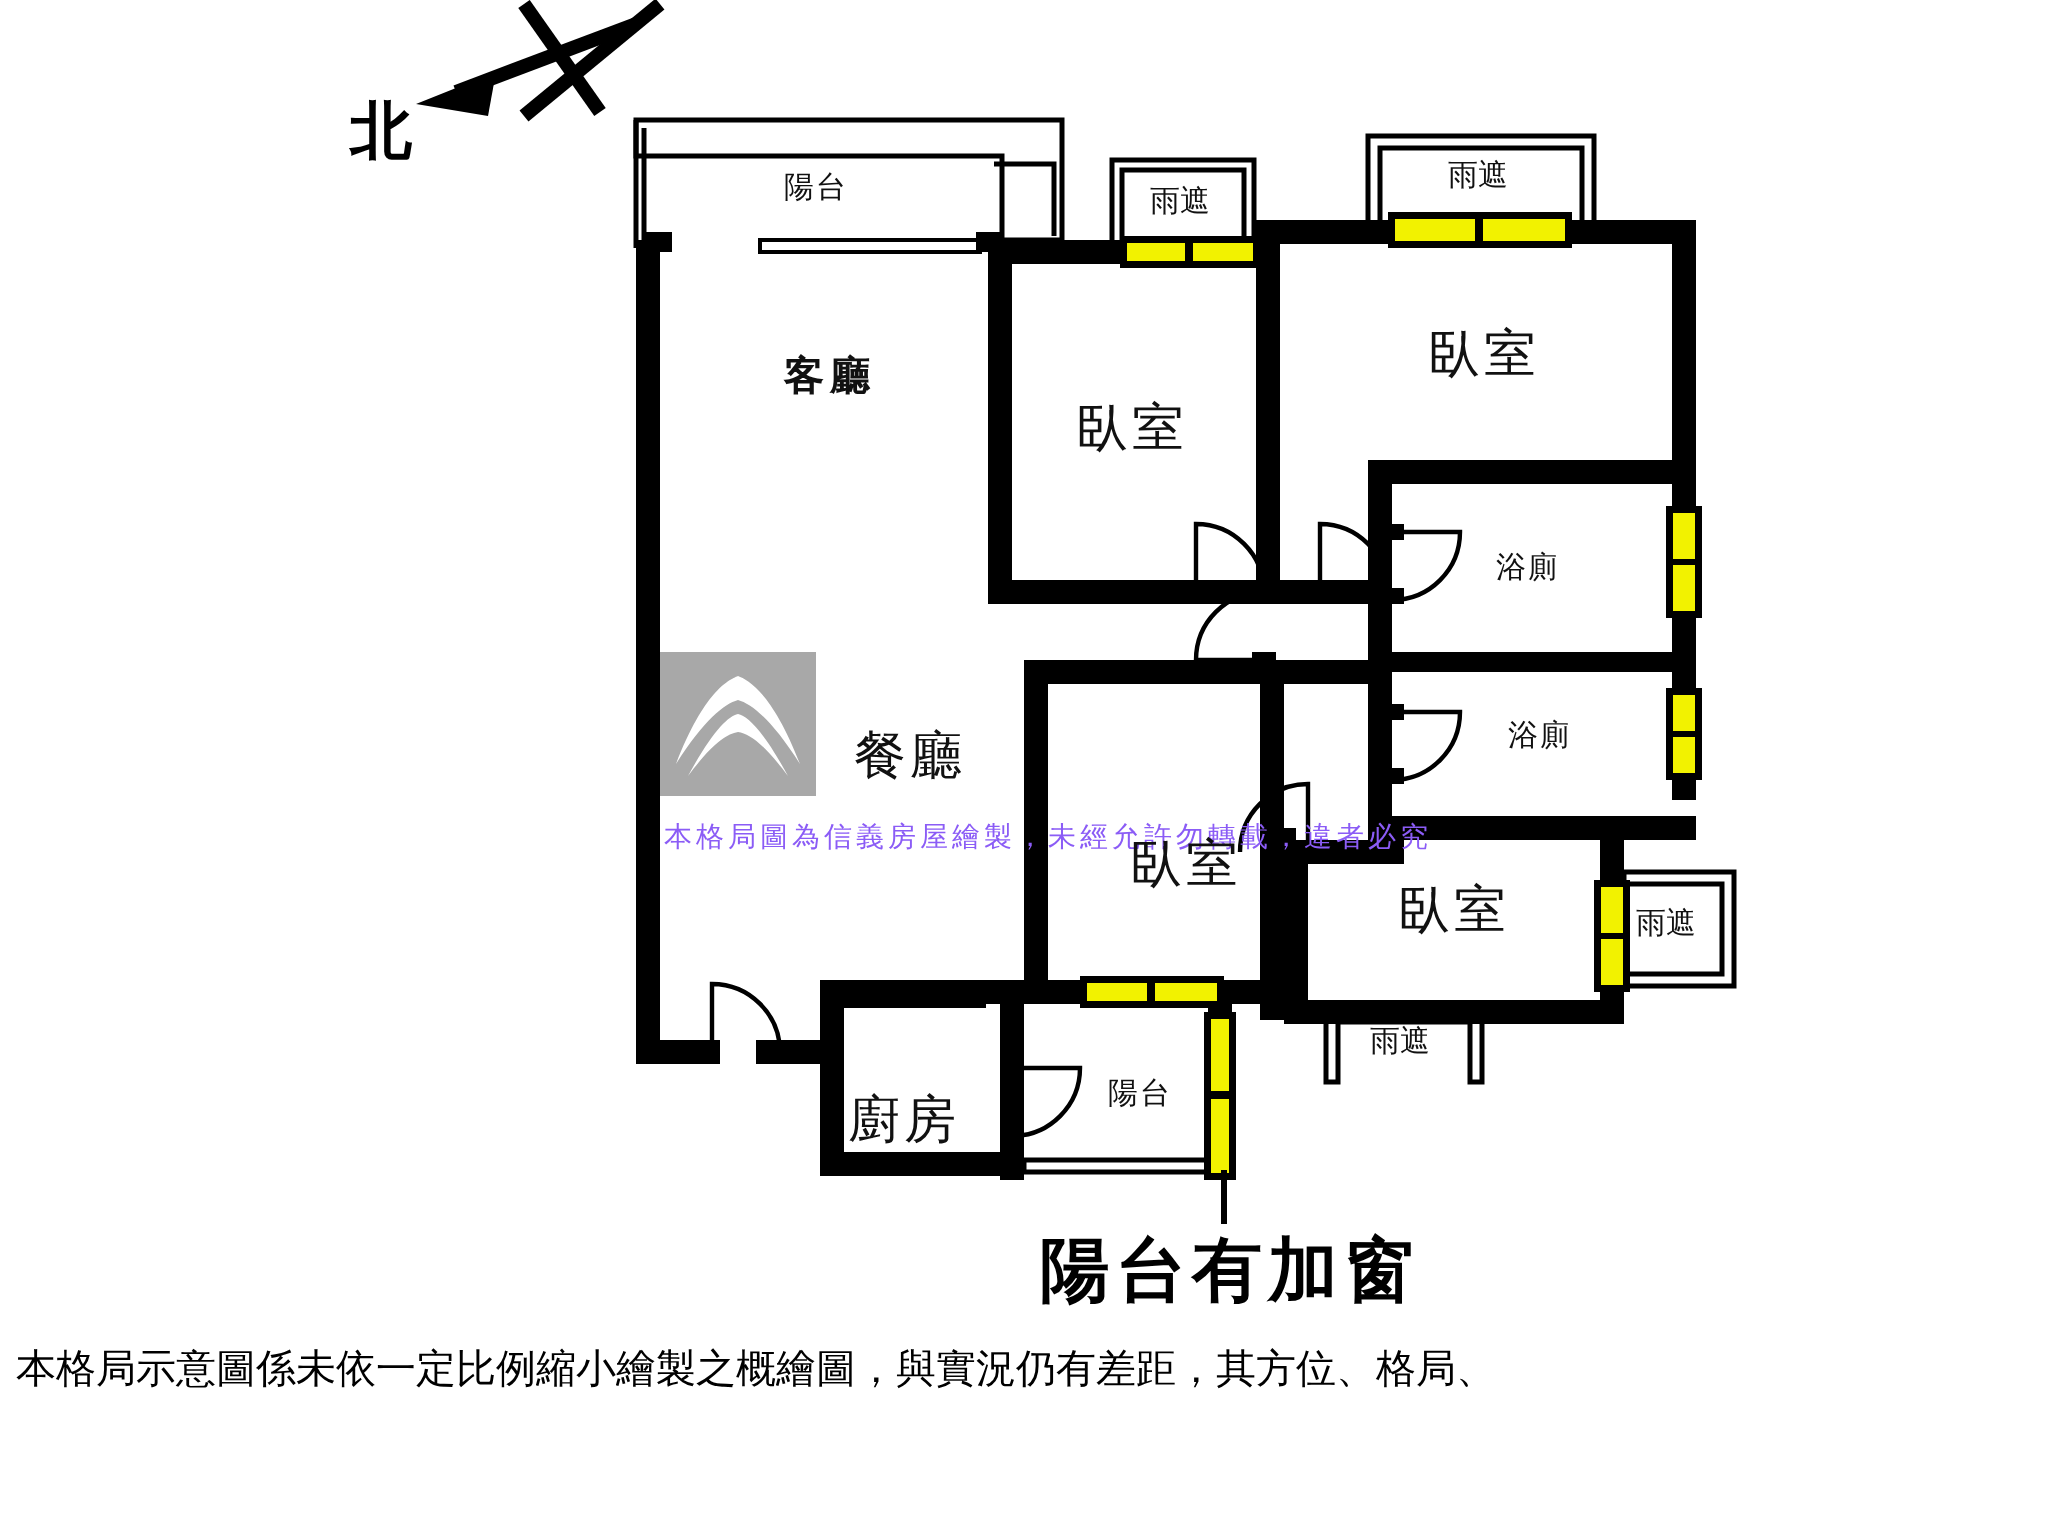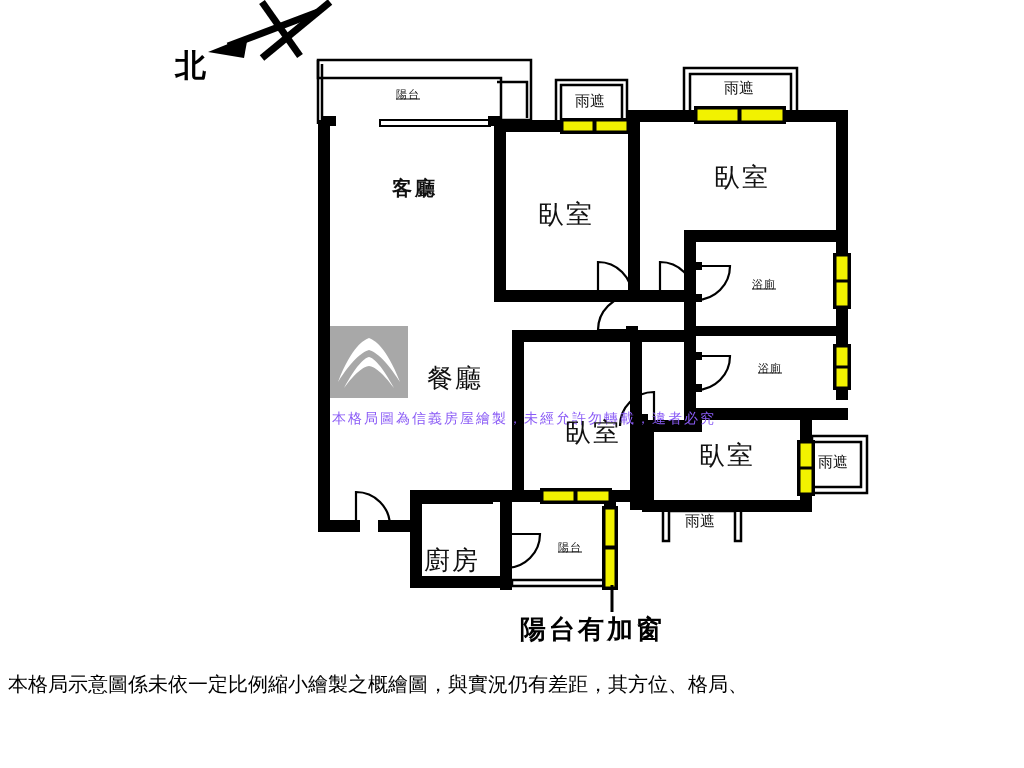--- a/index.html
+++ b/index.html
@@ -19,34 +19,34 @@
     position:absolute;
     font-family:"DejaVu Sans","Liberation Sans",sans-serif;
     color:#111;
     white-space:nowrap;
     letter-spacing:1px;
     transform:translate(-50%,-50%);
     z-index:6;
   }
   .rl-big{font-size:20px;font-weight:700;letter-spacing:3px;}
   .rl-med{font-size:26px;font-weight:400;letter-spacing:2px;}
-  .rl-sm{font-size:11px;font-weight:400;letter-spacing:1px;text-decoration:underline;}
+  .rl-sm{font-size:15px;font-weight:400;letter-spacing:1px;}
   .rl-xs{font-size:15px;font-weight:400;letter-spacing:0px;}
 
   
   #northlabel{
     position:absolute;left:175px;top:45px;
     font-size:31px;font-weight:700;letter-spacing:2px;
     z-index:7;
   }
 
   
   #caption{
     position:absolute;left:520px;top:612px;
-    font-size:26px;font-weight:700;letter-spacing:3px;
+    font-size:35px;font-weight:700;letter-spacing:3px;
     z-index:7;
   }
 
   
   #watermark{
     position:absolute;left:330px;top:326px;
     width:380px;height:110px;
     z-index:3;pointer-events:none;
   }
   #wm-logo{position:absolute;left:0;top:0;width:78px;height:72px;background:#a8a8a8;}

